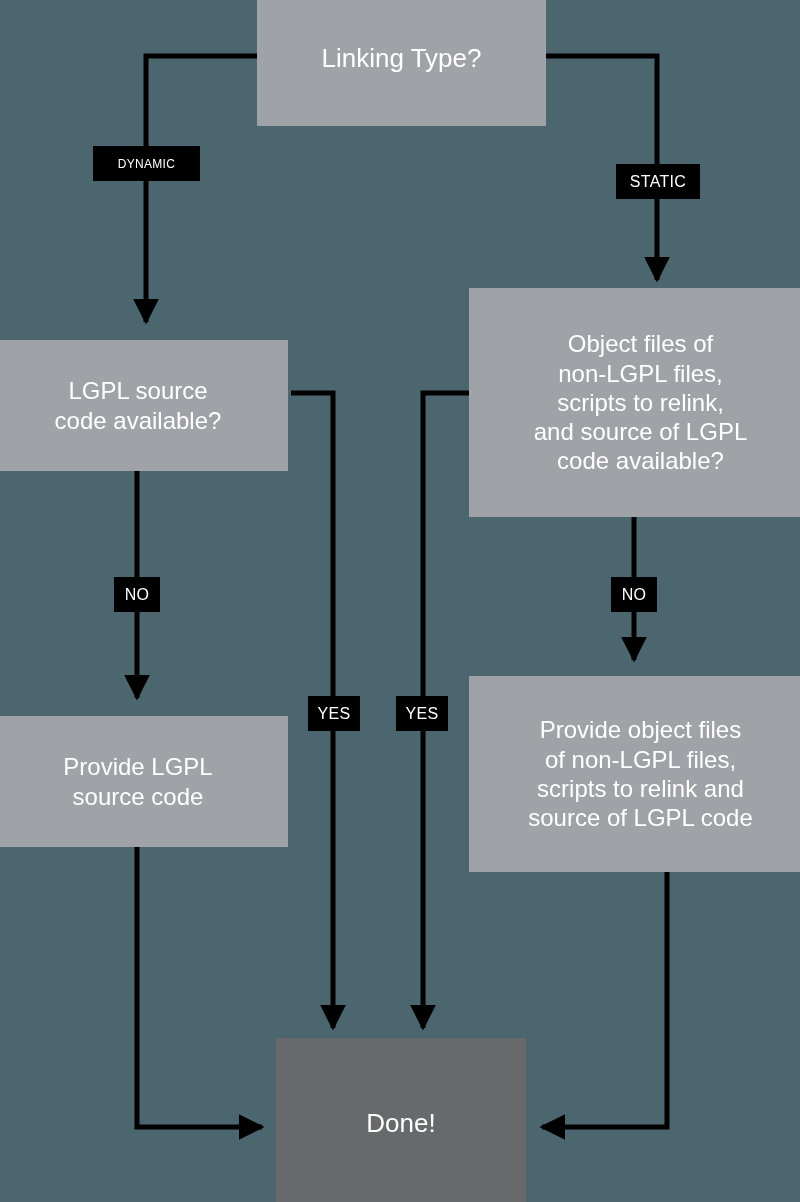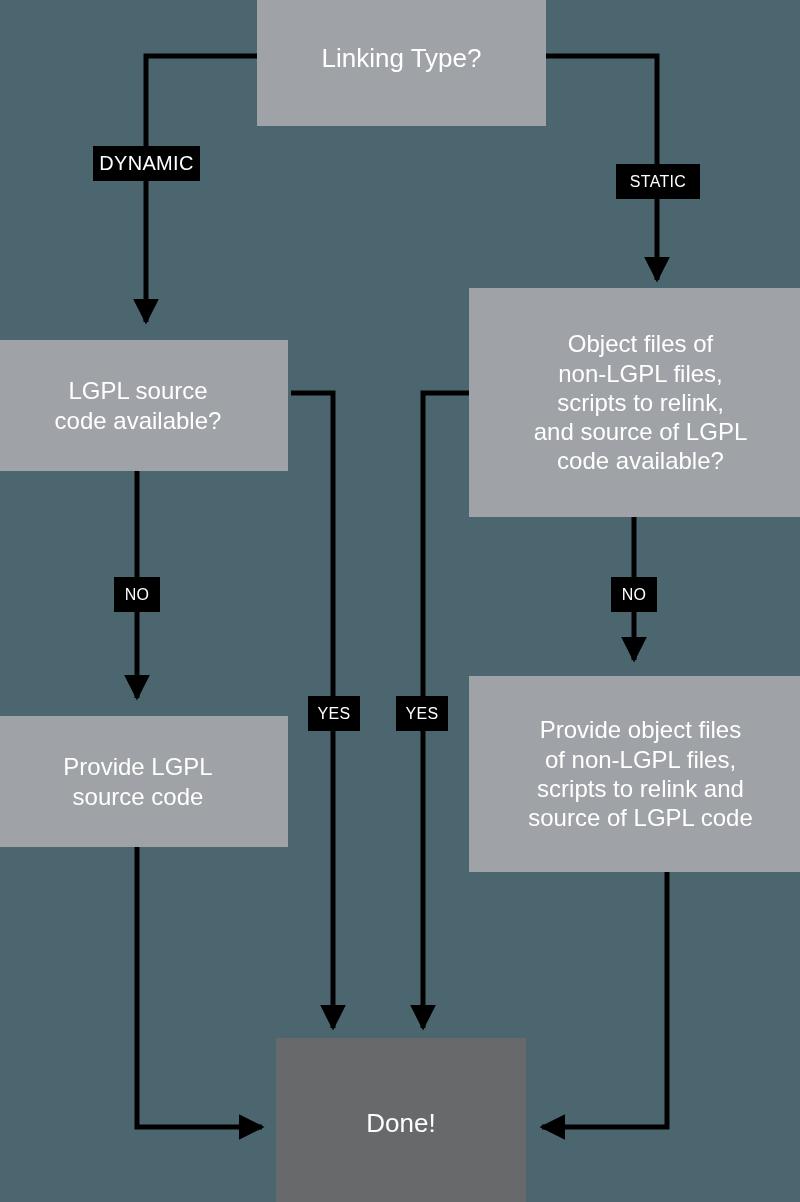--- a/index.html
+++ b/index.html
@@ -59,21 +59,21 @@
 
   
   #node-linking-type { left: 257px; top: -8px; width: 289px;  height: 134px; font-size: 26px; }
   #node-lgpl-available { left: -12px; top: 340px; width: 300px; height: 131px; font-size: 24px; }
   #node-object-files-available { left: 469px; top: 288px; width: 343px; height: 229px; font-size: 24px; }
   #node-provide-lgpl { left: -12px; top: 716px; width: 300px; height: 131px; font-size: 24px; }
   #node-provide-object-files { left: 469px; top: 676px; width: 343px; height: 196px; font-size: 24px; }
   #node-done { left: 276px; top: 1038px; width: 250px; height: 172px; font-size: 26px; }
 
   
-  #label-dynamic { left: 93px;  top: 146px; width: 107px; height: 35px; font-size: 20px; }
+  #label-dynamic { left: 93px;  top: 146px; width: 107px; height: 35px; font-size: 12px; }
   #label-static  { left: 616px; top: 146px; width: 84px;  height: 35px; font-size: 16px; margin-top: 18px; }
   #label-no-left { left: 114px; top: 577px; width: 46px;  height: 35px; font-size: 16px; }
   #label-no-right{ left: 611px; top: 577px; width: 46px;  height: 35px; font-size: 16px; }
   #label-yes-left{ left: 308px; top: 696px; width: 52px;  height: 35px; font-size: 16px; }
   #label-yes-right{left: 396px; top: 696px; width: 52px;  height: 35px; font-size: 16px; }
 </style>
 </head>
 <body>
 
 <div id="canvas">

